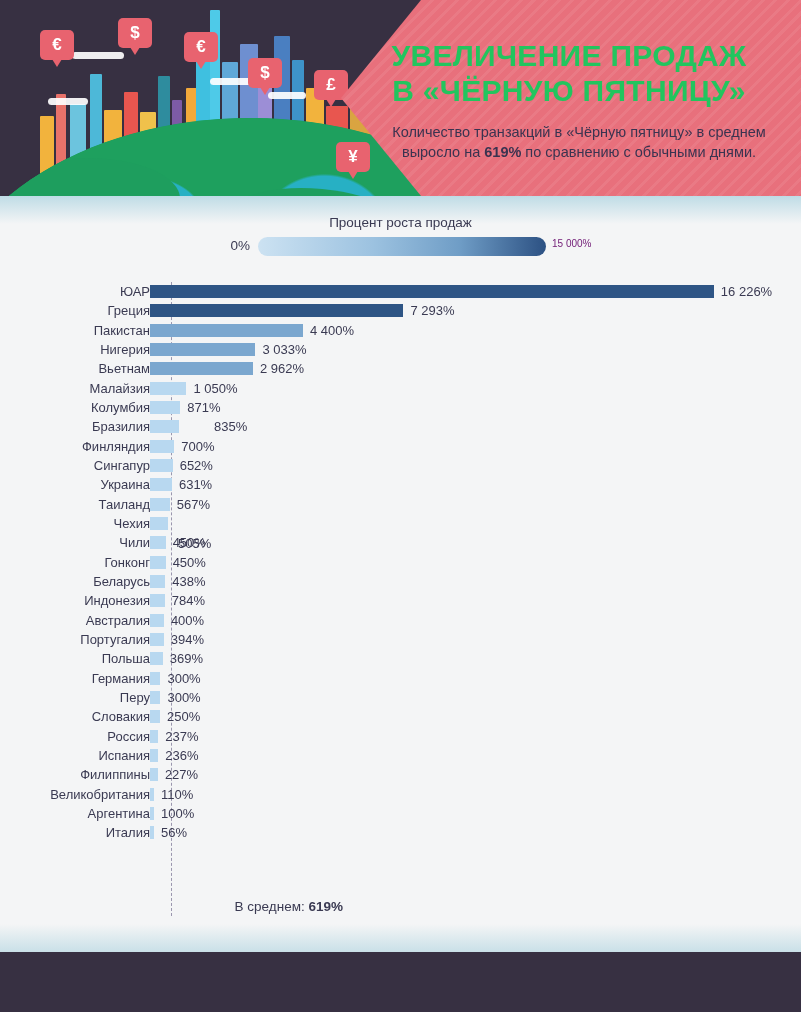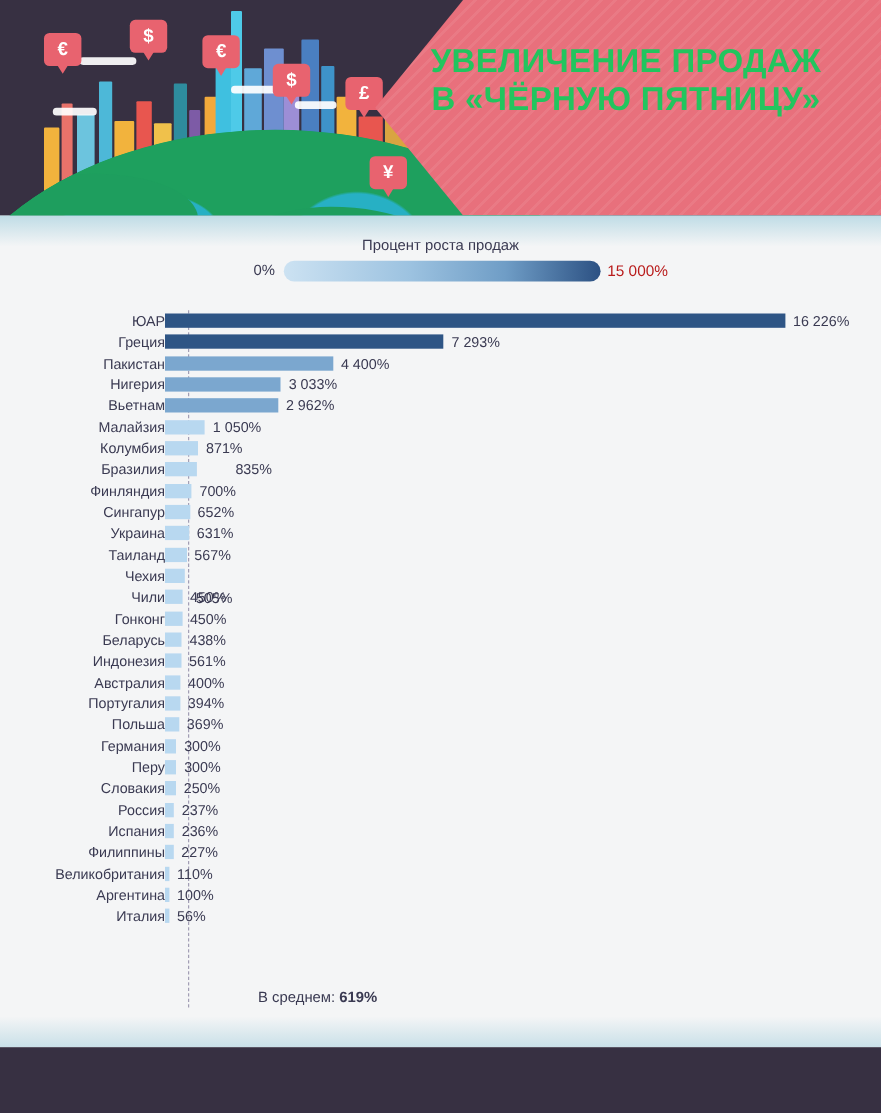--- a/index.html
+++ b/index.html
@@ -50,21 +50,21 @@
   .underband{position:absolute;left:0;top:196px;width:801px;height:28px;
      background:linear-gradient(#BFDCE6,#F4F5F6);}
 
   
   .legend-title{position:absolute;left:0;top:215px;width:801px;text-align:center;
      font-size:13.5px;color:#3A3A52;}
   .legend-row{position:absolute;left:0;top:235px;width:801px;height:24px;}
   .legend-bar{position:absolute;left:258px;top:2px;width:288px;height:19px;border-radius:10px;
      background:linear-gradient(90deg,#CCE2F2 0%,#9CC2E0 40%,#6F9DC6 70%,#2C5183 100%);}
   .legend-min{position:absolute;left:188px;top:3px;width:62px;text-align:right;font-size:13.5px;color:#3A3A52;}
-  .legend-max{position:absolute;left:552px;top:3px;font-size:14px;color:#b91c1c;}
+  .legend-max{position:absolute;left:552px;top:3px;font-size:10px;color:#701a75;}
 
   
   .chart{position:absolute;left:0;top:282px;width:801px;}
   .avgline{position:absolute;left:171px;top:282px;width:0;height:634px;
      border-left:1.5px dashed #9A96AE;}
   .row{position:relative;height:19.33px;}
   .r-label{position:absolute;right:651px;width:240px;text-align:right;font-size:13px;color:#3A3A52;
      line-height:19.33px;white-space:nowrap;}
   .r-bar{position:absolute;left:150px;top:3px;height:13px;background:#B8D8F0;}
   .r-val{position:absolute;top:0;font-size:13px;color:#3A3A52;line-height:19.33px;white-space:nowrap;}
@@ -148,20 +148,23 @@
       </div>
     <div class="pin" style="left:336px;top:142px;">
         <span>¥</span>
       </div>
 
     <div class="redpanel"></div>
     <div class="title">
       <div>УВЕЛИЧЕНИЕ ПРОДАЖ</div>
       <div>В «ЧЁРНУЮ ПЯТНИЦУ»</div>
     </div>
+    <div class="subtitle">
+      <span>Количество транзакций в «Чёрную пятницу» в среднем выросло на </span><b>619%</b><span> по сравнению с обычными днями.</span>
+    </div>
   </div>
   <div class="underband"></div>
 
   <div class="legend-title">Процент роста продаж</div>
   <div class="legend-row">
     <div class="legend-min">0%</div>
     <div class="legend-bar"></div>
     <div class="legend-max">15 000%</div>
   </div>
 
@@ -243,21 +246,21 @@
         <div class="r-val" style="left: 172.637px;">450%</div>
       </div>
       <div class="row">
         <div class="r-label">Беларусь</div>
         <div class="r-bar" style="width: 15.2205px; background: rgb(184, 216, 240);"></div>
         <div class="r-val" style="left: 172.22px;">438%</div>
       </div>
       <div class="row">
         <div class="r-label">Индонезия</div>
         <div class="r-bar" style="width: 14.873px; background: rgb(184, 216, 240);"></div>
-        <div class="r-val" style="left: 171.873px;">561%</div>
+        <div class="r-val" style="left: 171.873px;">784%</div>
       </div>
       <div class="row">
         <div class="r-label">Австралия</div>
         <div class="r-bar" style="width: 13.9px; background: rgb(184, 216, 240);"></div>
         <div class="r-val" style="left: 170.9px;">400%</div>
       </div>
       <div class="row">
         <div class="r-label">Португалия</div>
         <div class="r-bar" style="width: 13.6915px; background: rgb(184, 216, 240);"></div>
         <div class="r-val" style="left: 170.691px;">394%</div>

